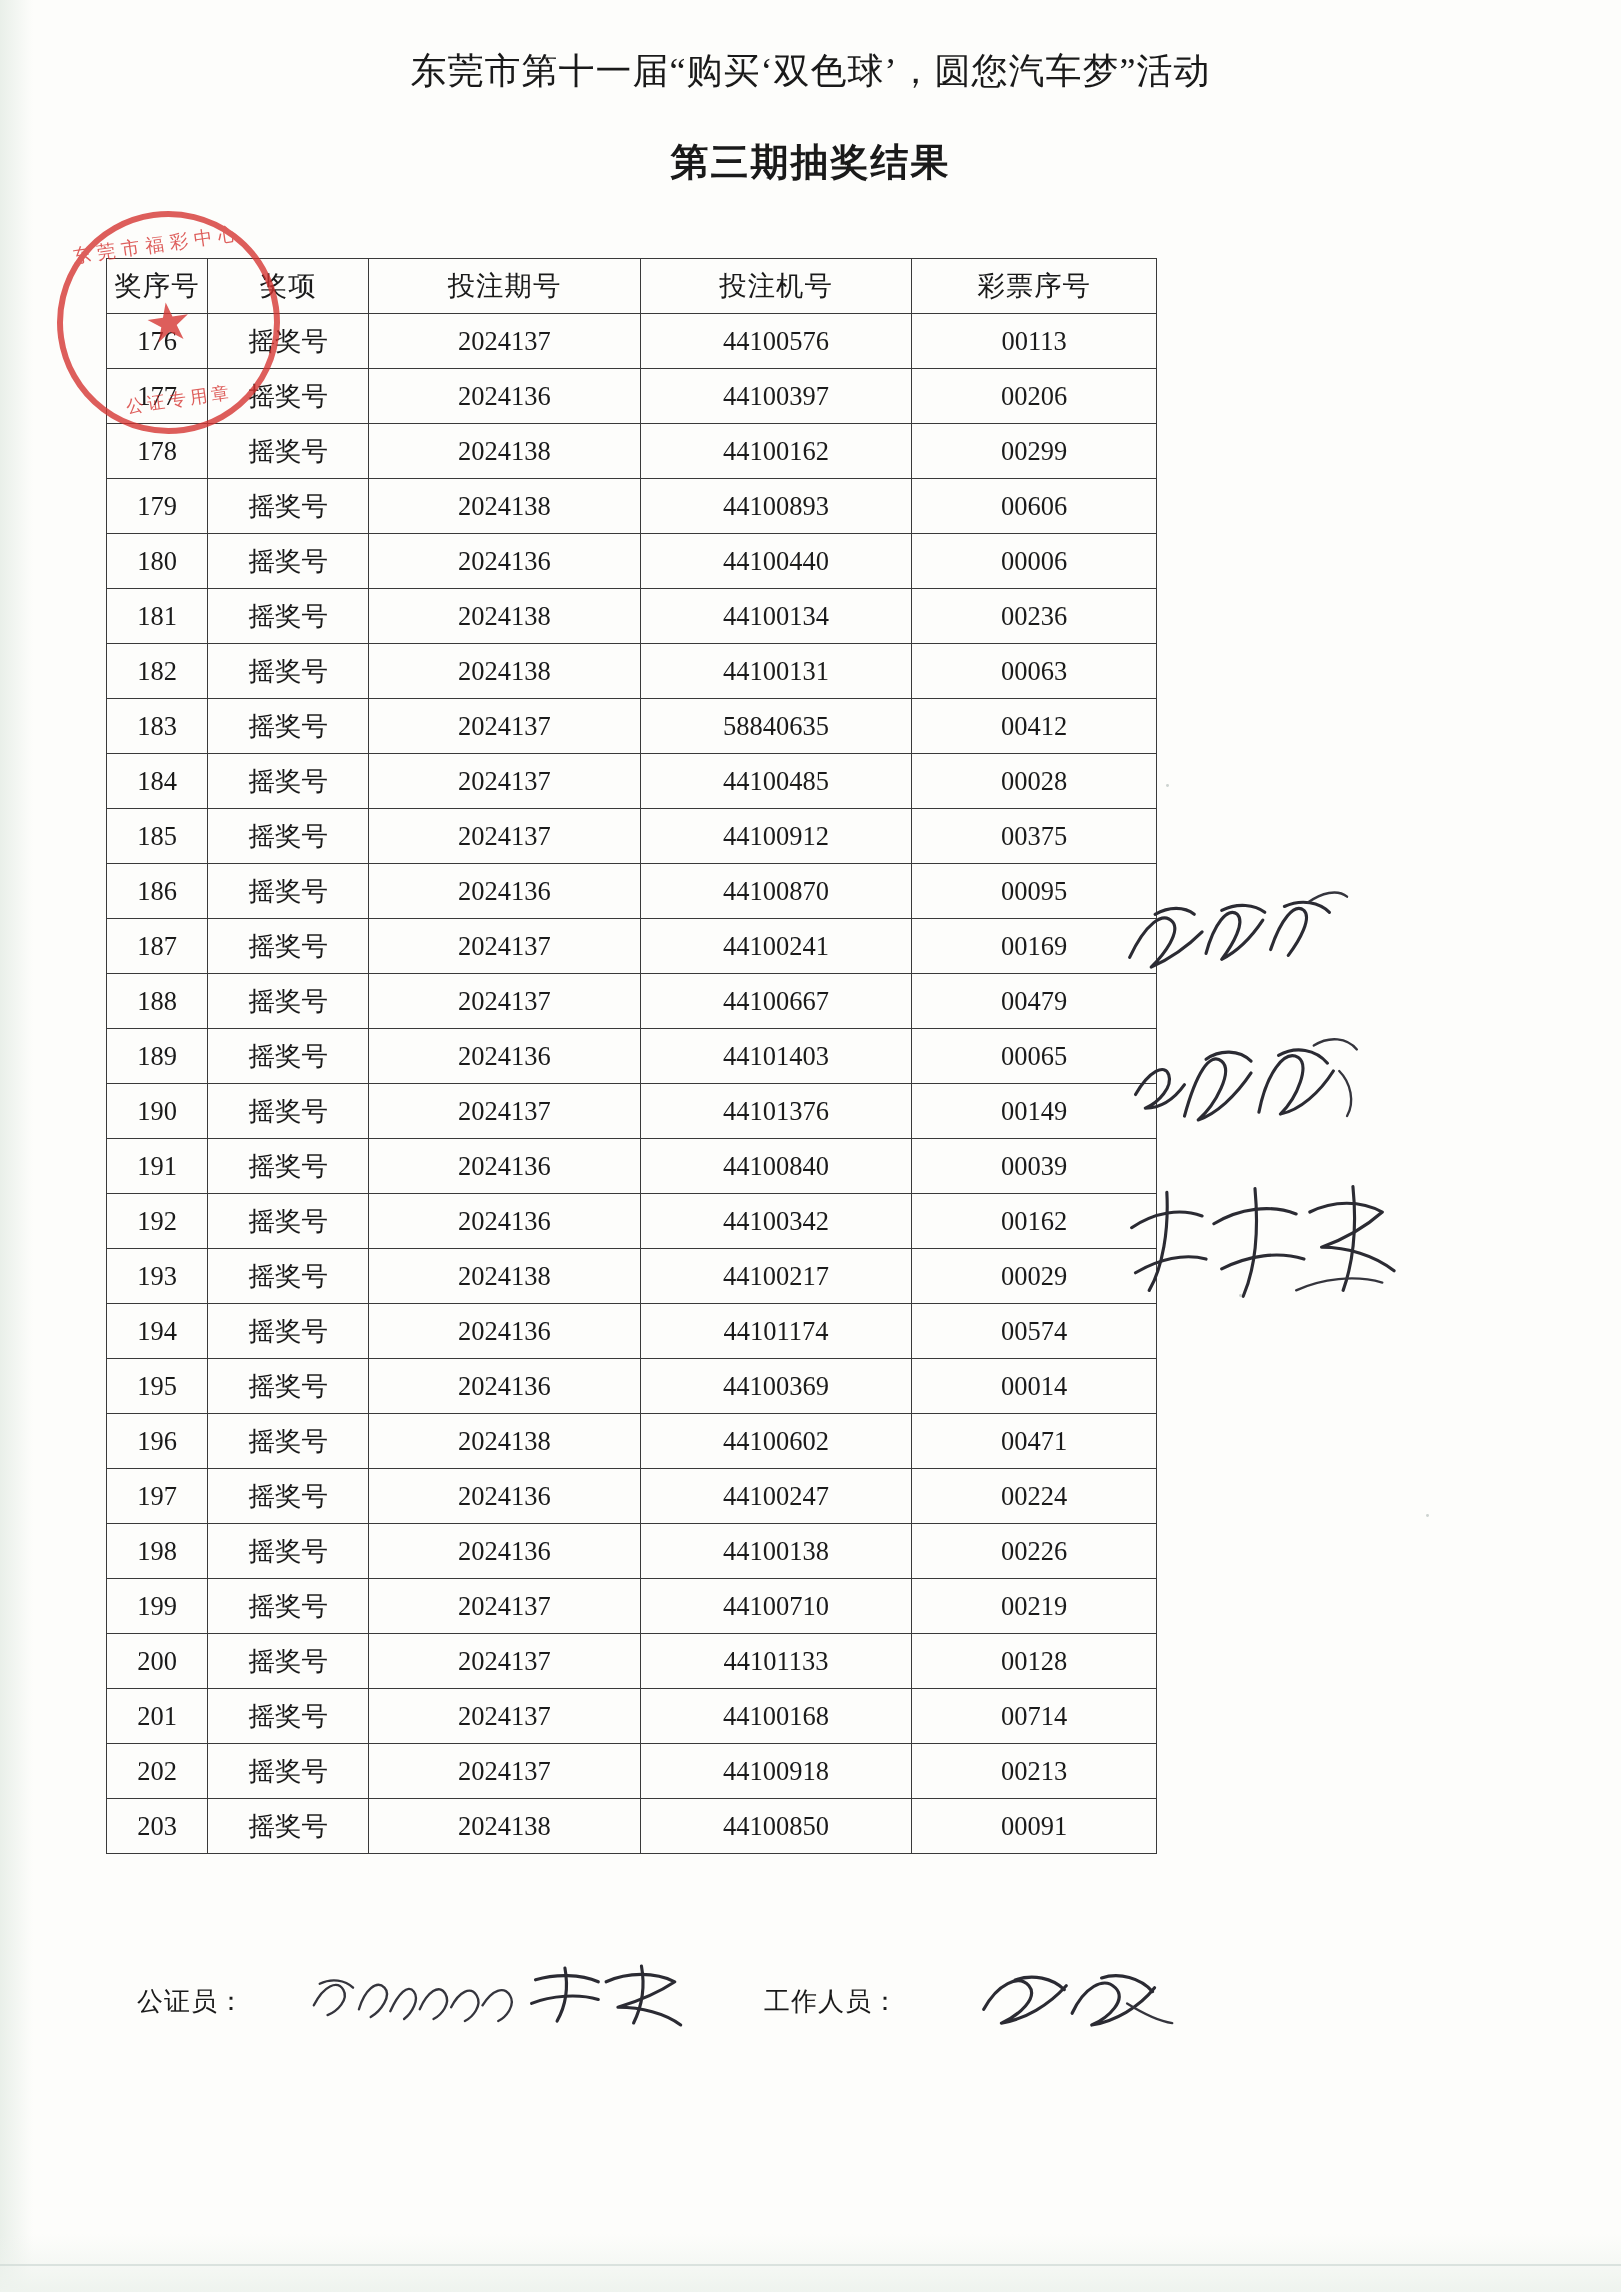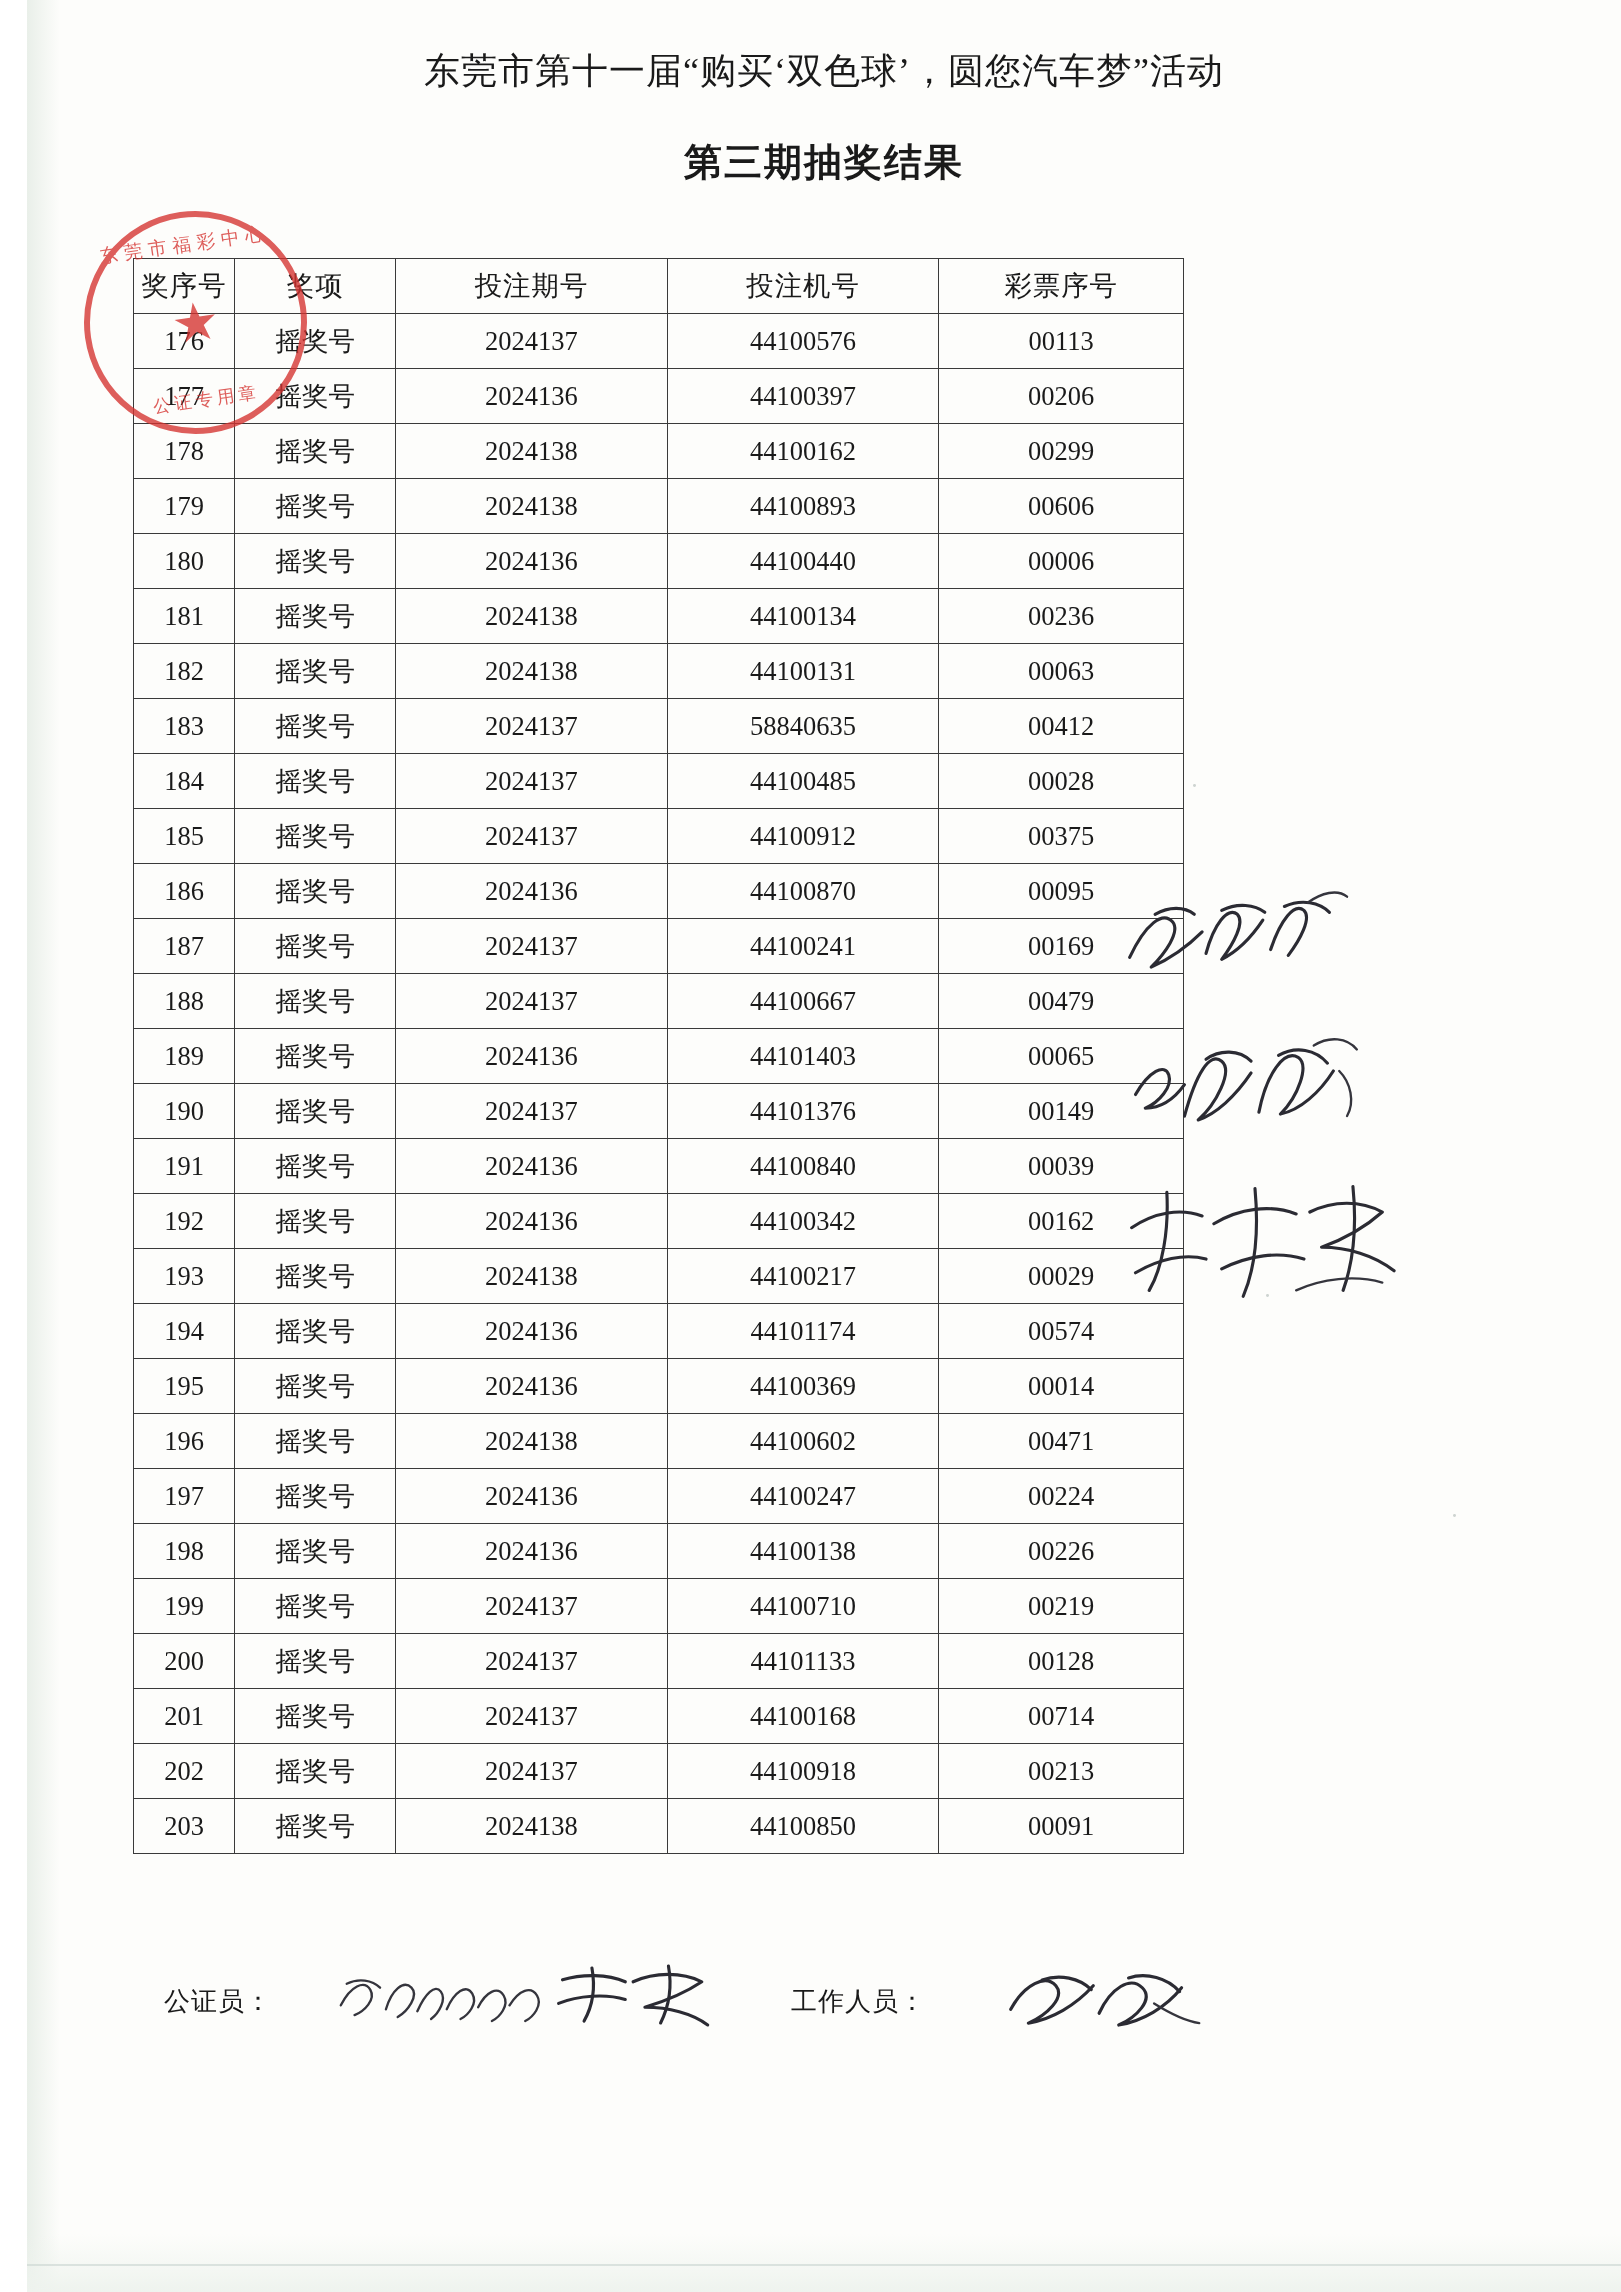--- a/index.html
+++ b/index.html
@@ -12,21 +12,20 @@
     height: 2293px;
     position: relative;
     font-family: "Liberation Serif", serif;
     color: #1a1a1a;
     overflow: hidden;
   }
   .page {
     position: absolute;
     inset: 0;
     background: #fdfdfb;
-    margin-left: 27px;
   }
   
   .scan-tint-left {
     position: absolute;
     left: 0; top: 0; bottom: 0;
     width: 33px;
     background: linear-gradient(to right, #e9efe9, rgba(233,239,233,0));
     pointer-events: none;
   }
   .scan-tint-bottom {

